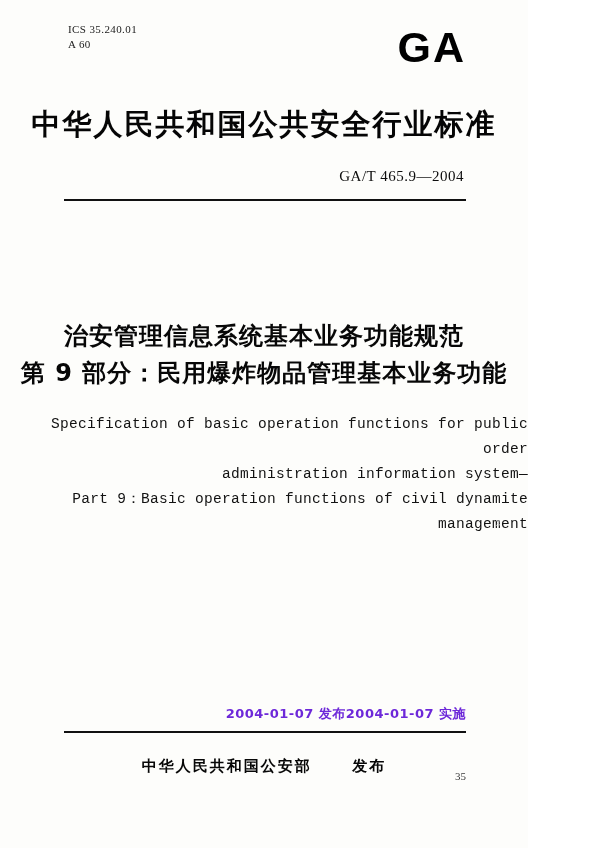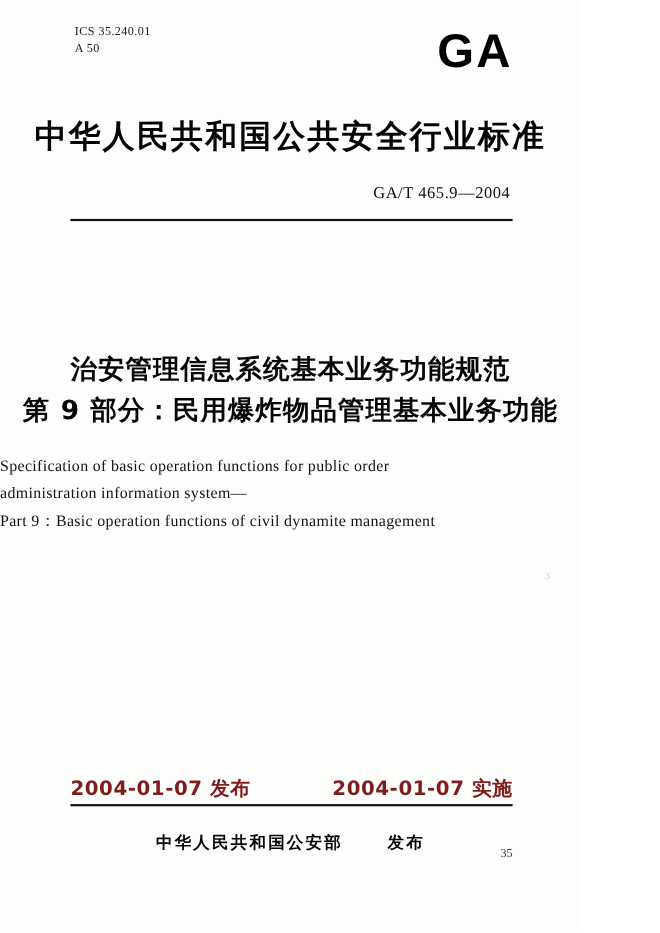--- a/index.html
+++ b/index.html
@@ -86,40 +86,40 @@
     line-height: 1.55;
     letter-spacing: 1px;
     color: #070707;
   }
 
   .title-en {
     position: absolute;
     left: 0;
     right: 0;
     top: 412px;
-    text-align: left;
-    font-family: Liberation Serif, serif;
+    text-align: right;
+    font-family: Liberation Mono, monospace;
     font-size: 14.5px;
     line-height: 1.72;
     letter-spacing: 0.3px;
     color: #121212;
   }
 
   .issue-row {
     position: absolute;
     left: 64px;
     right: 62px;
     top: 705px;
     display: flex;
-    justify-content: space-between;
-    font-family: "DejaVu Sans", sans-serif;
-    font-weight: bold;
-    font-size: 18px;
+    justify-content: flex-end;
+    font-family: "DejaVu Sans", sans-serif;
+    font-weight: bold;
+    font-size: 13px;
     letter-spacing: 0.5px;
-    color: #7f1d1d;
+    color: #6d28d9;
   }
 
   .bottom-rule {
     position: absolute;
     left: 64px;
     right: 62px;
     top: 731px;
     border-top: 2px solid #111111;
   }
 
@@ -158,21 +158,21 @@
     color: #c9c9c9;
   }
 </style>
 </head>
 <body>
 
 <div class="page">
 
   <div class="ics-block">
     <div>ICS 35.240.01</div>
-    <div>A 50</div>
+    <div>A 60</div>
   </div>
 
   <div class="ga-mark">GA</div>
 
   <div class="cn-standard-title">中华人民共和国公共安全行业标准</div>
 
   <div class="std-number">GA/T 465.9—2004</div>
 
   <div class="rule"></div>
 

